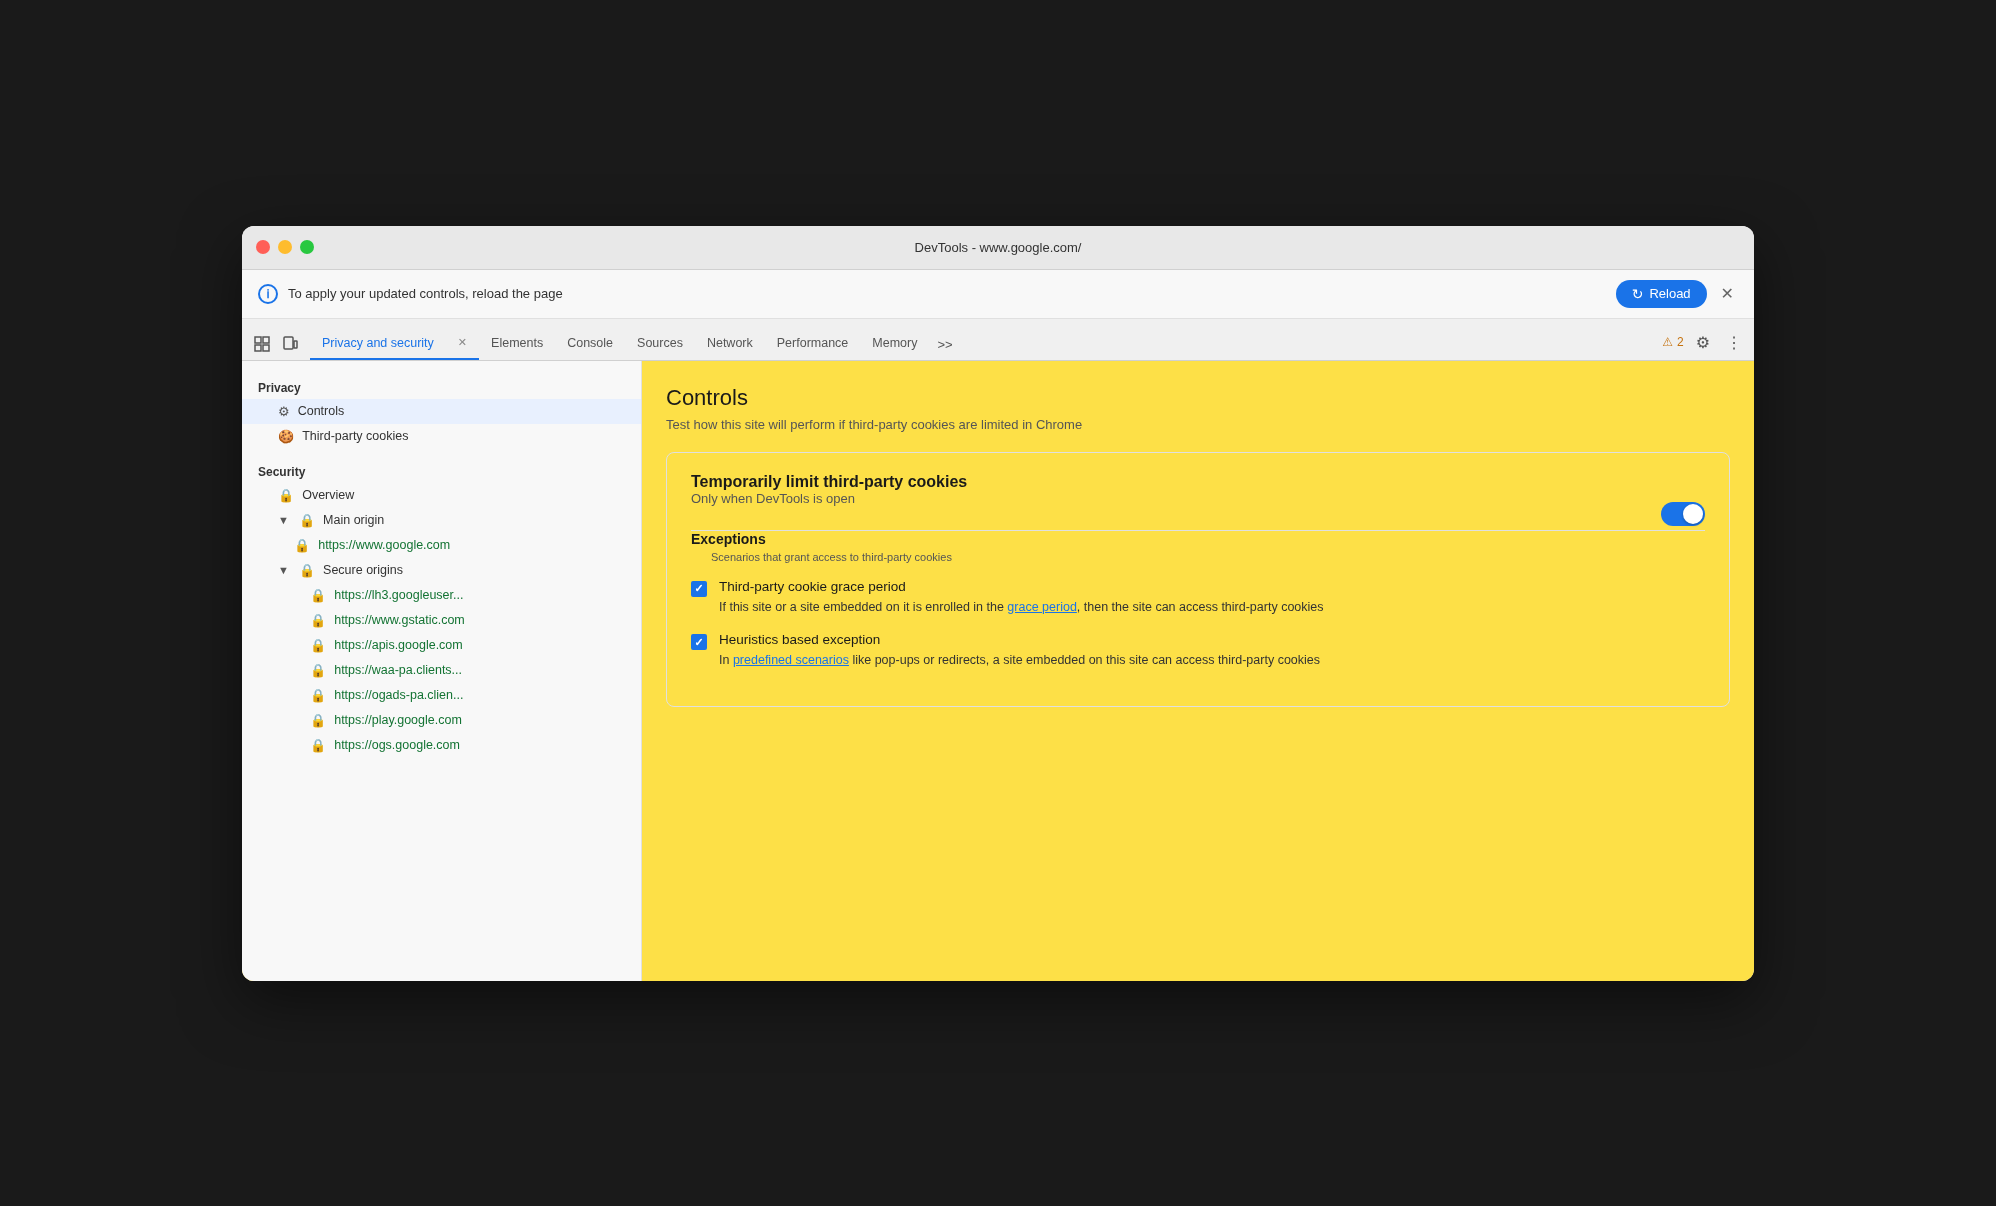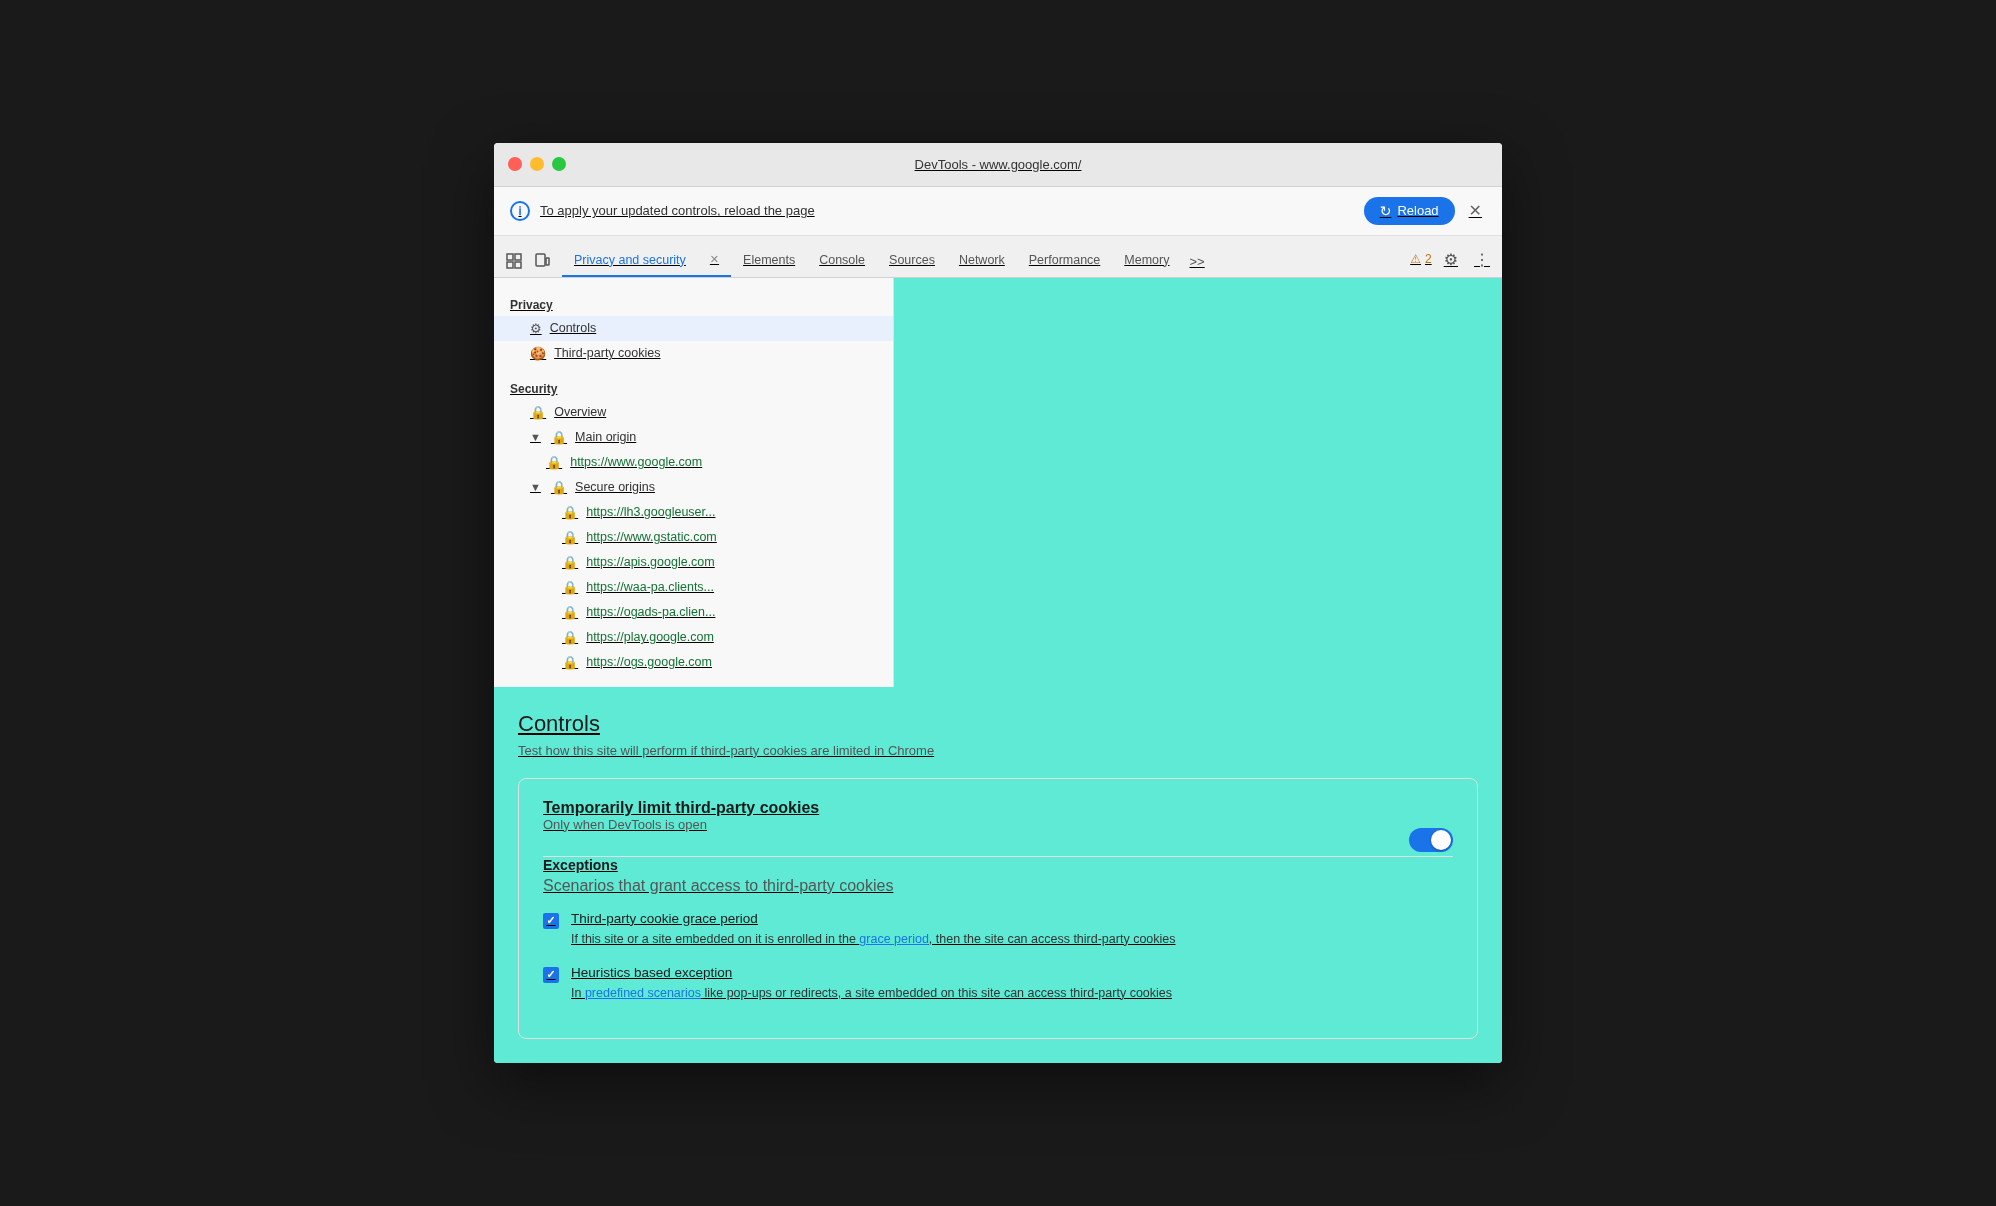--- a/index.html
+++ b/index.html
@@ -5,26 +5,25 @@
     * { box-sizing: border-box; margin: 0; padding: 0; }
     body {
       background: #1a1a1a;
       display: flex;
       align-items: center;
       justify-content: center;
       min-height: 100vh;
       font-family: -apple-system, BlinkMacSystemFont, 'Segoe UI', sans-serif;
     }
     .window {
-      width: 1008px;
+      width: 1512px;
       background: #f0f0f0;
-      border-radius: 4px;
+      border-radius: 12px;
       overflow: hidden;
       box-shadow: 0 20px 60px rgba(0,0,0,0.5);
-      text-decoration: underline;
     }
     .titlebar {
       background: #e8e8e8;
       height: 44px;
       display: flex;
       align-items: center;
       justify-content: center;
       position: relative;
       border-bottom: 1px solid #d0d0d0;
     }
@@ -166,22 +165,21 @@
       border: none;
       cursor: pointer;
       font-size: 16px;
       color: #555;
       padding: 4px;
     }
     .main-content {
       display: flex;
       height: calc(100% - 86px - 42px - 44px);
       min-height: 620px;
-      background: #5eead4;
-      flex-direction: column;
+      background: #fde047;
     }
     .sidebar {
       width: 400px;
       background: #f8f8f8;
       border-right: 1px solid #e0e0e0;
       overflow-y: auto;
       padding: 12px 0;
       flex-shrink: 0;
     }
     .sidebar-section-header {
@@ -293,23 +291,24 @@
     .exceptions-section {
       border-top: 1px solid #e0e0e0;
     }
     .exceptions-title {
       font-size: 14px;
       font-weight: 600;
       color: #1a1a1a;
       margin-bottom: 4px;
     }
     .exceptions-subtitle {
-      font-size: 16px;
+      font-size: 11px;
       color: #555;
       margin-bottom: 16px;
+      margin-left: 20px;
     }
     .exception-item {
       display: flex;
       align-items: flex-start;
       gap: 12px;
       margin-bottom: 16px;
     }
     .checkbox {
       width: 16px;
       height: 16px;

